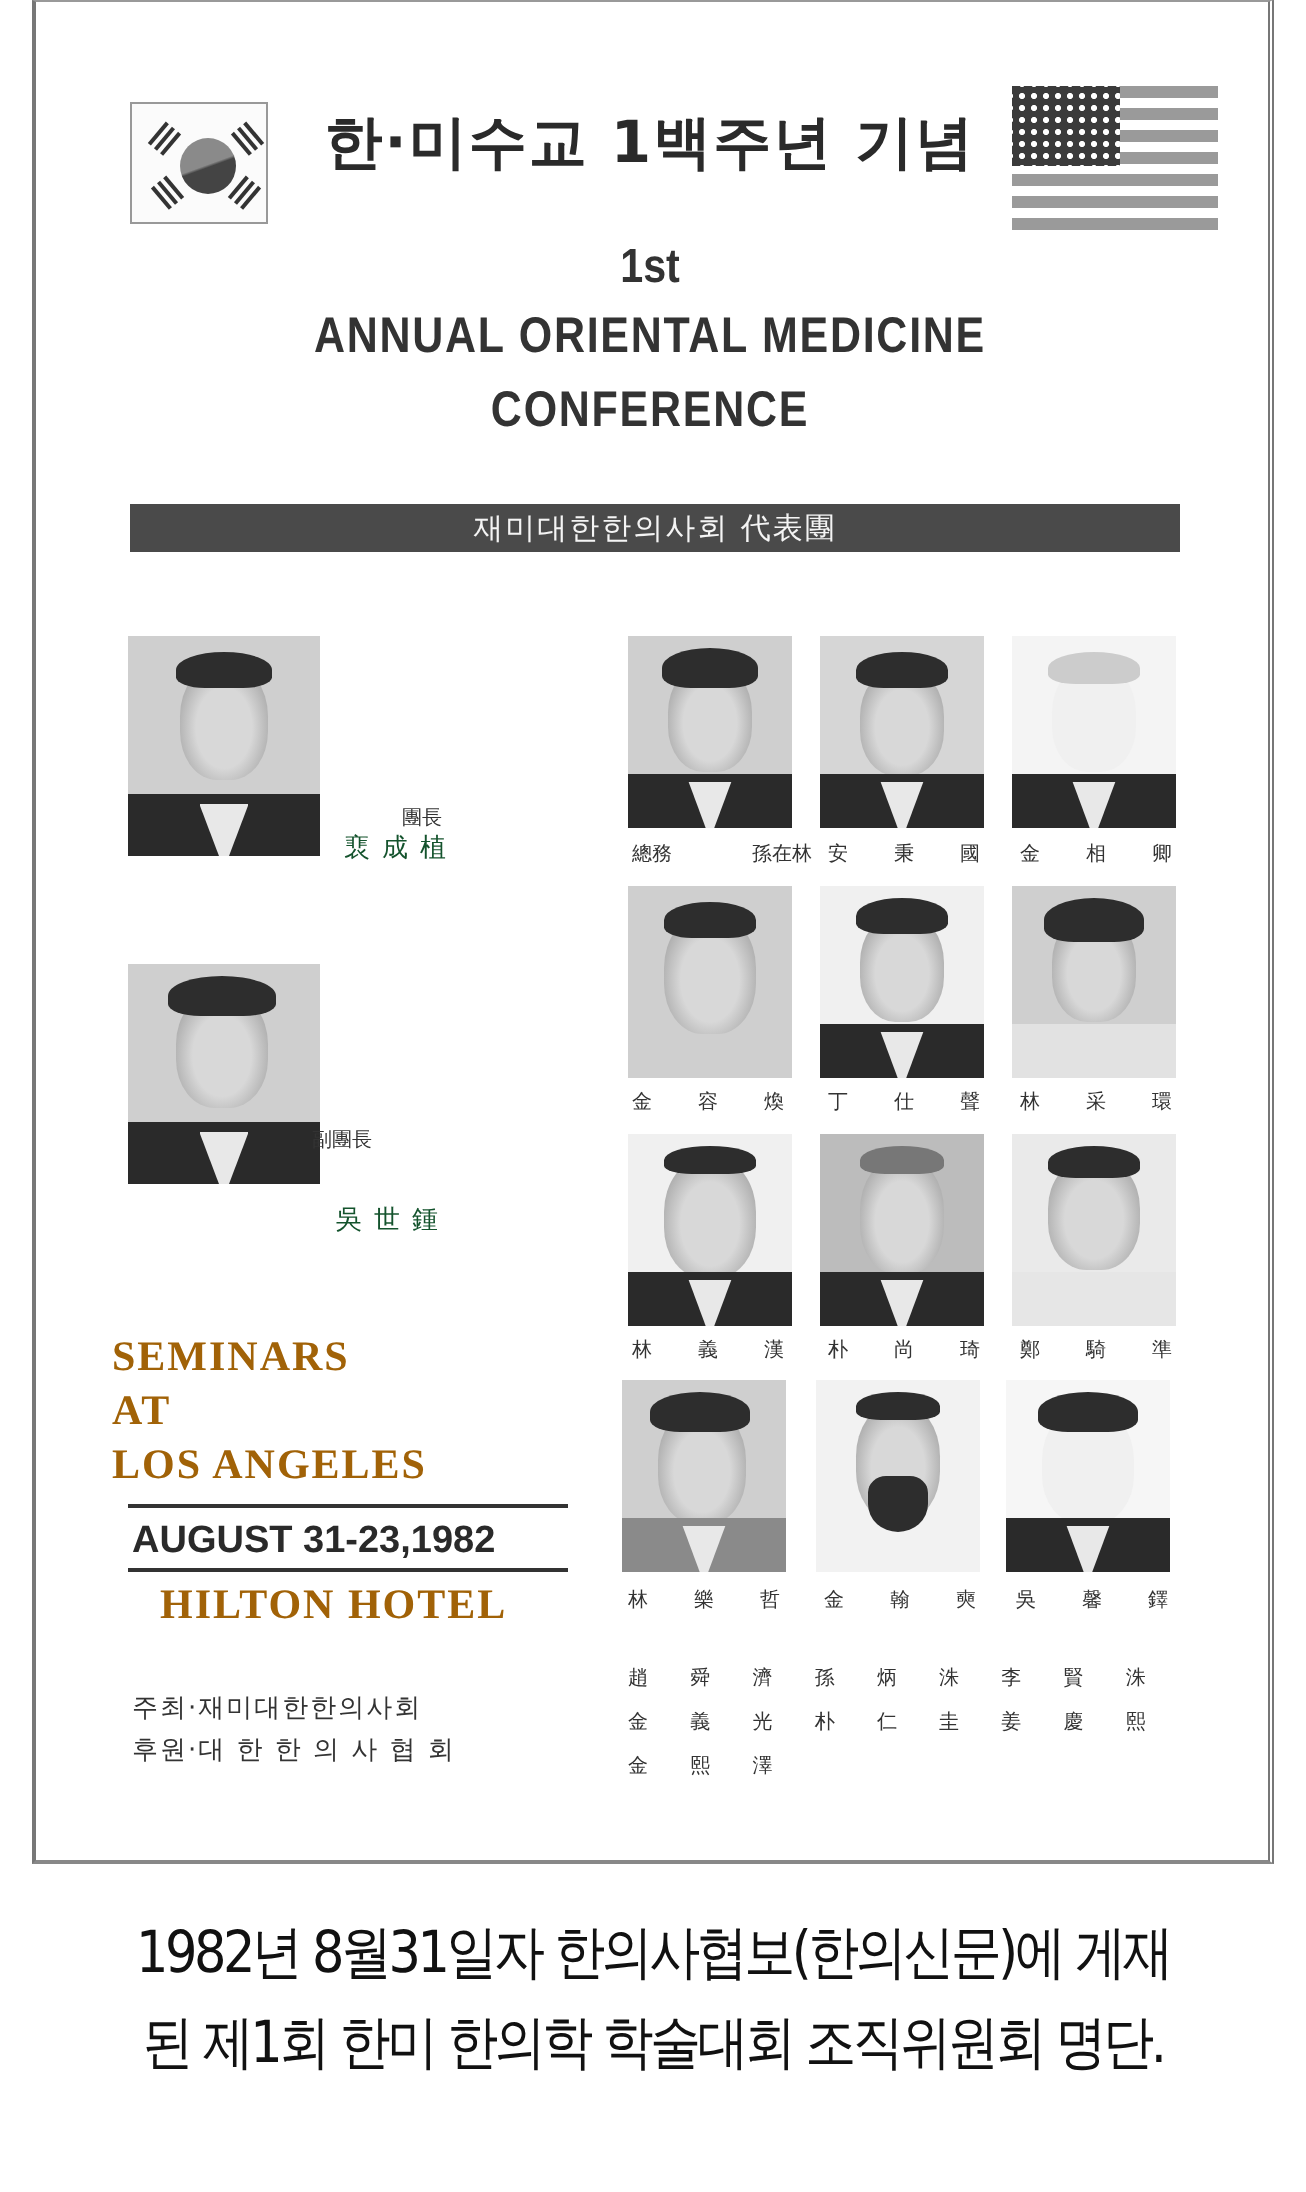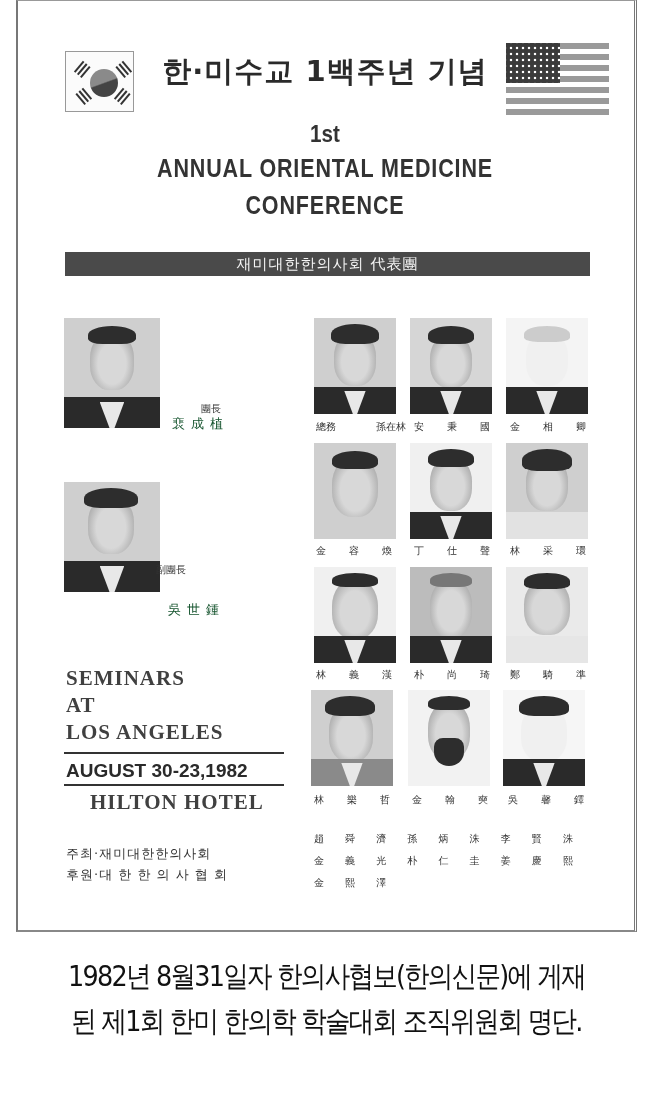--- a/index.html
+++ b/index.html
@@ -79,22 +79,22 @@
 
   .role { position: absolute; font-size: 10px; color: #333; }
   .name { position: absolute; font-size: 13px; color: #14532d; letter-spacing: 6px; }
 
   .member-label {
     position: absolute; width: 90px; font-size: 10px; color: #333;
     display: flex; justify-content: space-between;
   }
 
   .venue {
-    position: absolute; left: 66px; font-family: "Liberation Serif", serif;
-    font-weight: bold; color: #404040; font-size: 21px; letter-spacing: 1px;
+    position: absolute; left: 56px; font-family: "Liberation Serif", serif;
+    font-weight: bold; color: #a16207; font-size: 21px; letter-spacing: 1px;
   }
   .date {
     position: absolute; left: 66px; top: 760px; font-family: "Liberation Sans", sans-serif;
     color: #2a2a2a; font-size: 19px; font-weight: bold;
   }
   .rule { position: absolute; left: 64px; width: 220px; height: 2px; background: #333; }
 
   .sponsor { position: absolute; left: 66px; font-size: 13px; color: #333; letter-spacing: 1px; }
 
   .extra-names {
@@ -325,21 +325,21 @@
     <span>熙</span>
   <span>金</span>
     <span>熙</span>
     <span>澤</span>
 </div>
 
 <div class="venue" style="top:666px;">SEMINARS</div>
 <div class="venue" style="top:693px;">AT</div>
 <div class="venue" style="top:720px;">LOS ANGELES</div>
 <div class="rule" style="top:752px;"></div>
-<div class="date">AUGUST 30-23,1982</div>
+<div class="date">AUGUST 31-23,1982</div>
 <div class="rule" style="top:784px;"></div>
 <div class="venue" style="top:790px;margin-left:24px;">HILTON HOTEL</div>
 
 <div class="sponsor" style="top:845px;">주최·재미대한한의사회</div>
 <div class="sponsor" style="top:866px;">후원·대 한 한 의 사 협 회</div>
 
 <div class="caption cap1">1982년 8월31일자 한의사협보(한의신문)에 게재</div>
 <div class="caption cap2">된 제1회 한미 한의학 학술대회 조직위원회 명단.</div>
 
 </body></html>

